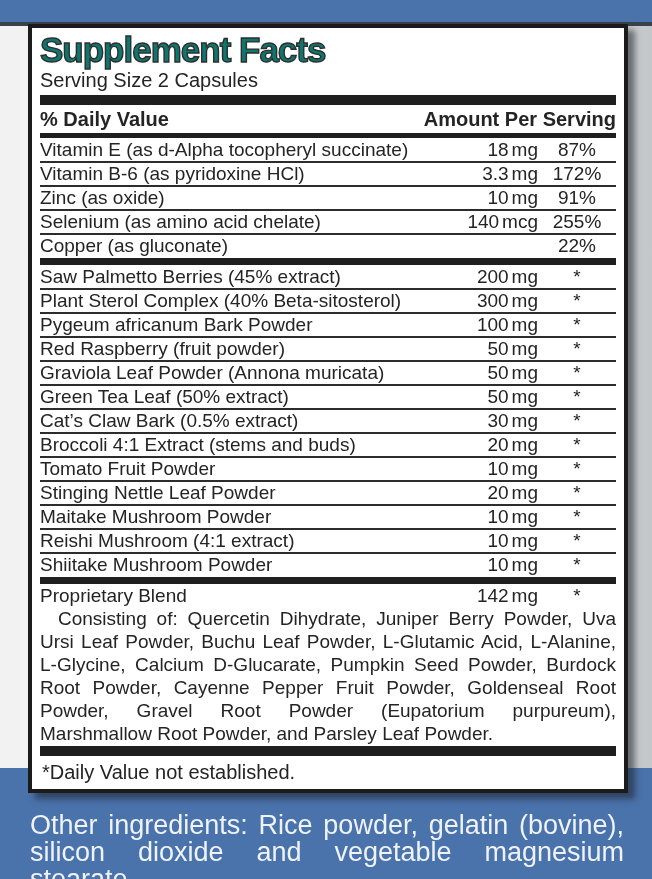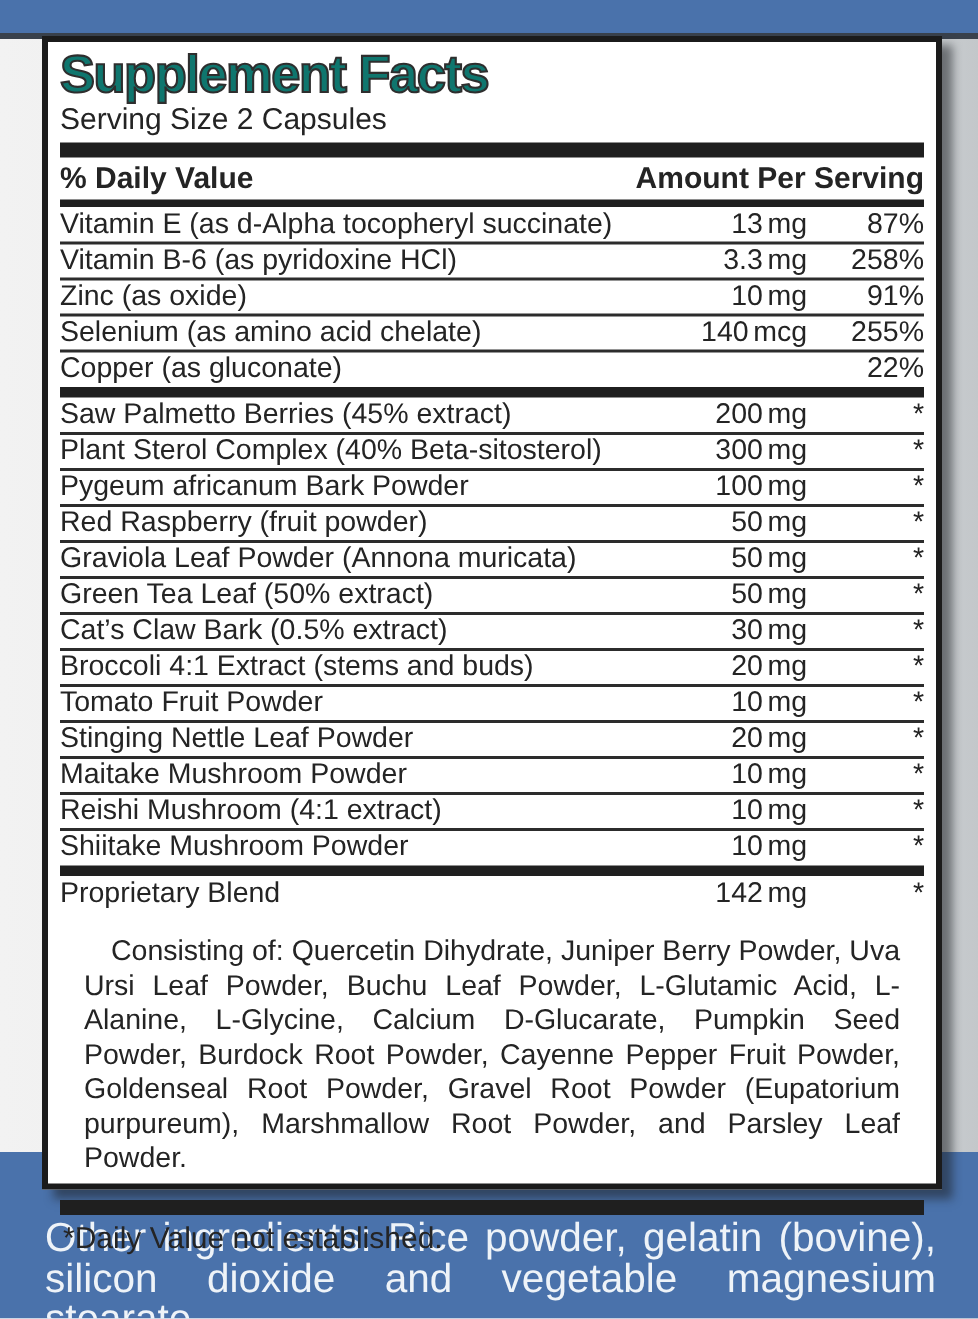--- a/index.html
+++ b/index.html
@@ -77,24 +77,24 @@
   .rows .row {
     display: flex;
     align-items: baseline;
     font-size: 19px;
     line-height: 22px;
   }
   .rows .row:not(:last-child) { border-bottom: 2px solid #2c2c2c; }
   .row-name { flex: 1; white-space: nowrap; }
   .row-amt  { width: 106px; text-align: right; white-space: nowrap; }
   .row-amt .unit { margin-left: 3px; }
-  .row-dv   { width: 78px; text-align: right; }
+  .row-dv   { width: 78px; text-align: center; }
   .it { }
   .blend-desc {
-    margin: 16px;
+    margin: 0;
     font-size: 19px;
     line-height: 23px;
     text-align: justify;
     text-indent: 18px;
     color: #242424;
   }
   .footnote {
     font-size: 20px;
     line-height: 24px;
     padding: 3px 0 0 2px;
@@ -122,27 +122,27 @@
   <div class="header-row">
     <span>% Daily Value</span>
     <span>Amount Per Serving</span>
   </div>
 
   <div class="bar bar-5"></div>
 
   <div class="rows" id="vitamin-rows">
       <div class="row">
         <span class="row-name"><span>Vitamin E (as d-Alpha tocopheryl succinate)</span></span>
-        <span class="row-amt"><span>13</span><span class="unit">mg</span></span>
+        <span class="row-amt"><span>18</span><span class="unit">mg</span></span>
         <span class="row-dv">87%</span>
       </div>
       <div class="row">
         <span class="row-name"><span>Vitamin B-6 (as pyridoxine HCl)</span></span>
         <span class="row-amt"><span>3.3</span><span class="unit">mg</span></span>
-        <span class="row-dv">258%</span>
+        <span class="row-dv">172%</span>
       </div>
       <div class="row">
         <span class="row-name"><span>Zinc (as oxide)</span></span>
         <span class="row-amt"><span>10</span><span class="unit">mg</span></span>
         <span class="row-dv">91%</span>
       </div>
       <div class="row">
         <span class="row-name"><span>Selenium (as amino acid chelate)</span></span>
         <span class="row-amt"><span>140</span><span class="unit">mcg</span></span>
         <span class="row-dv">255%</span>

